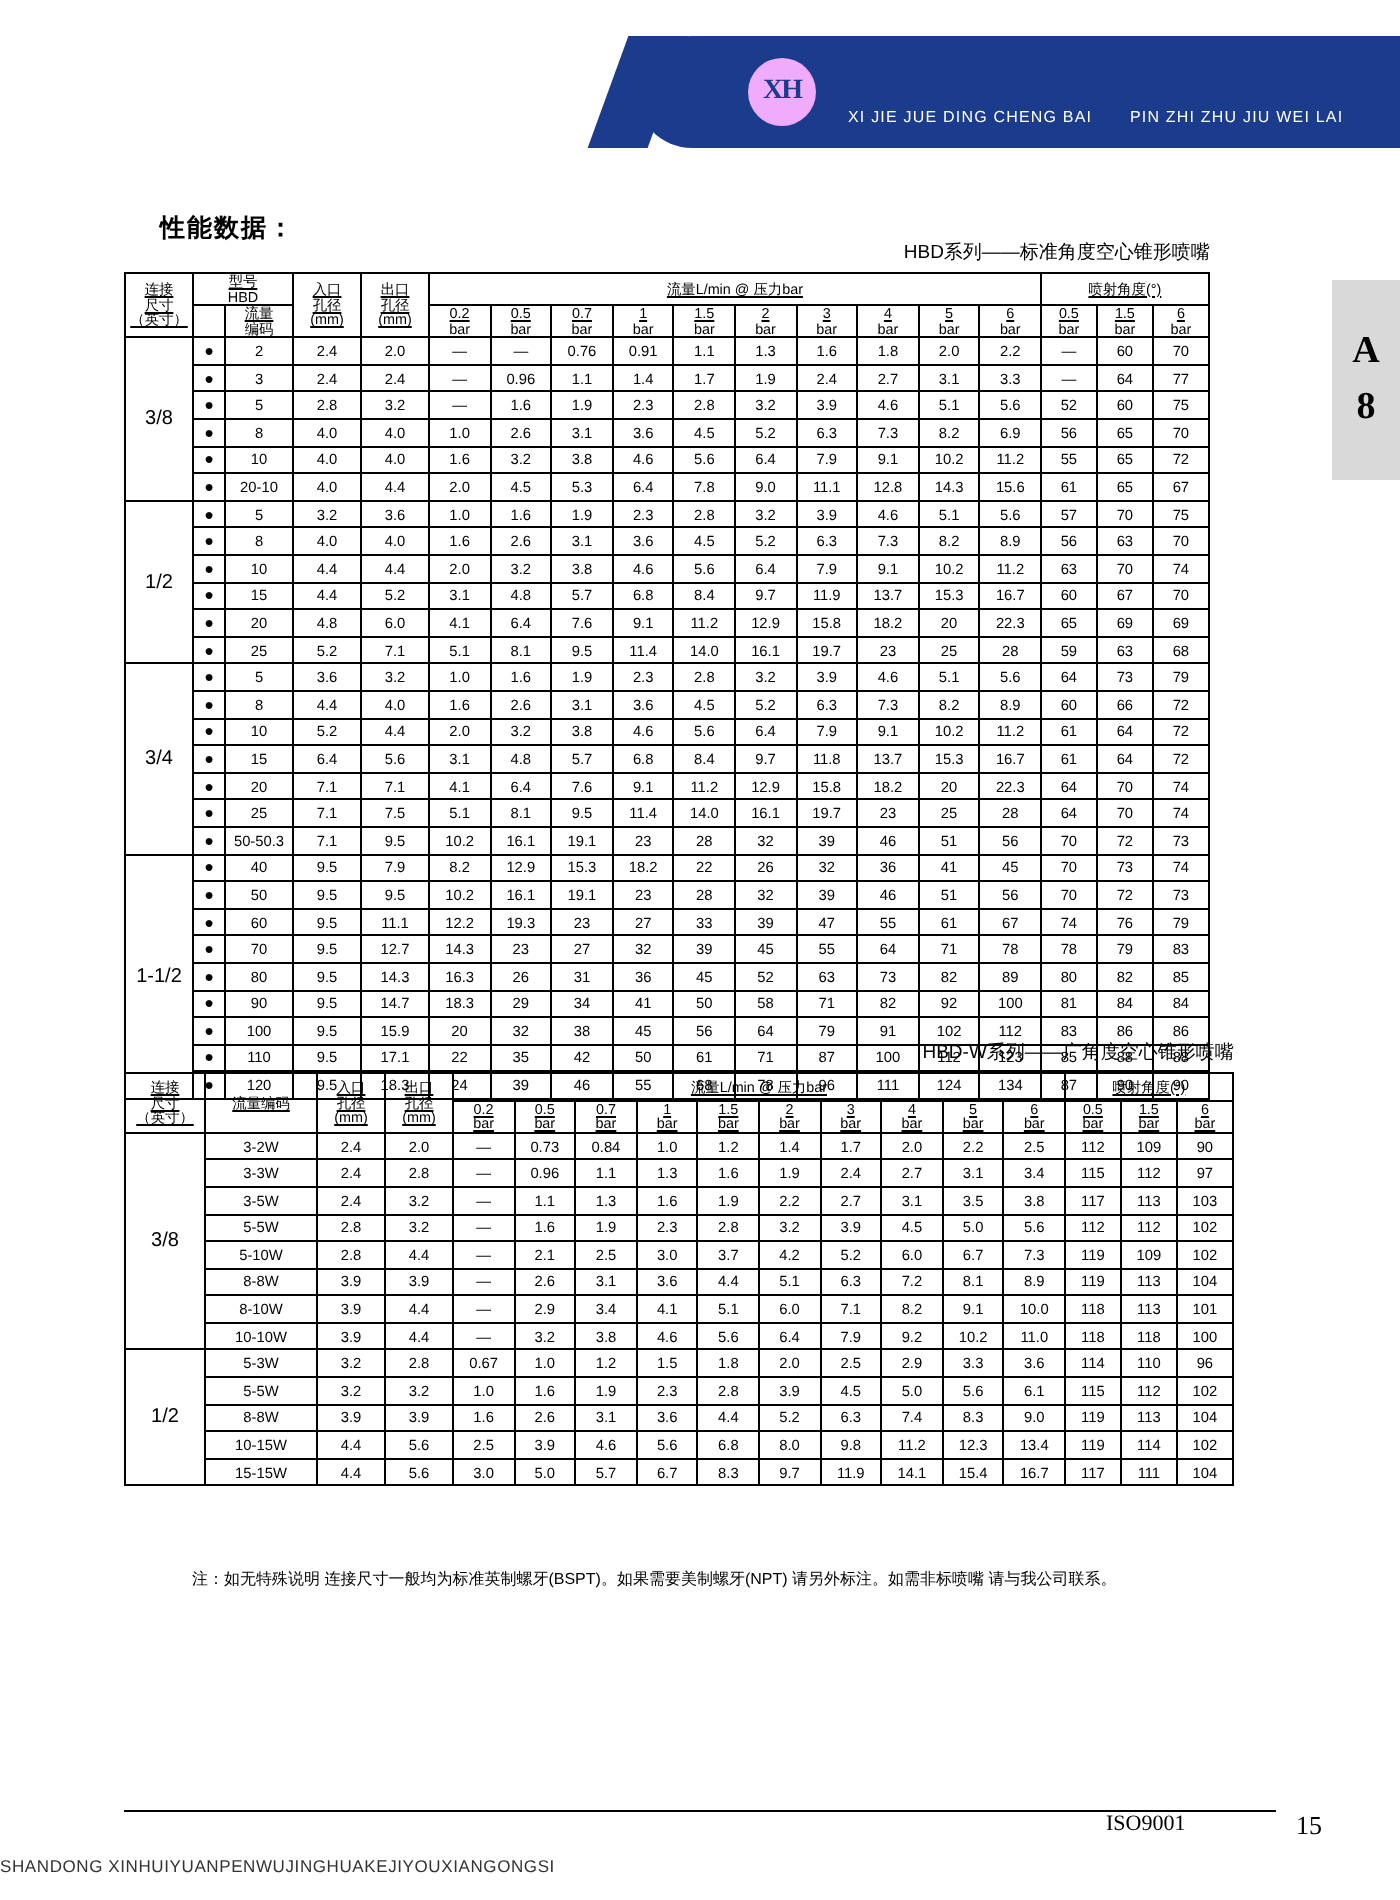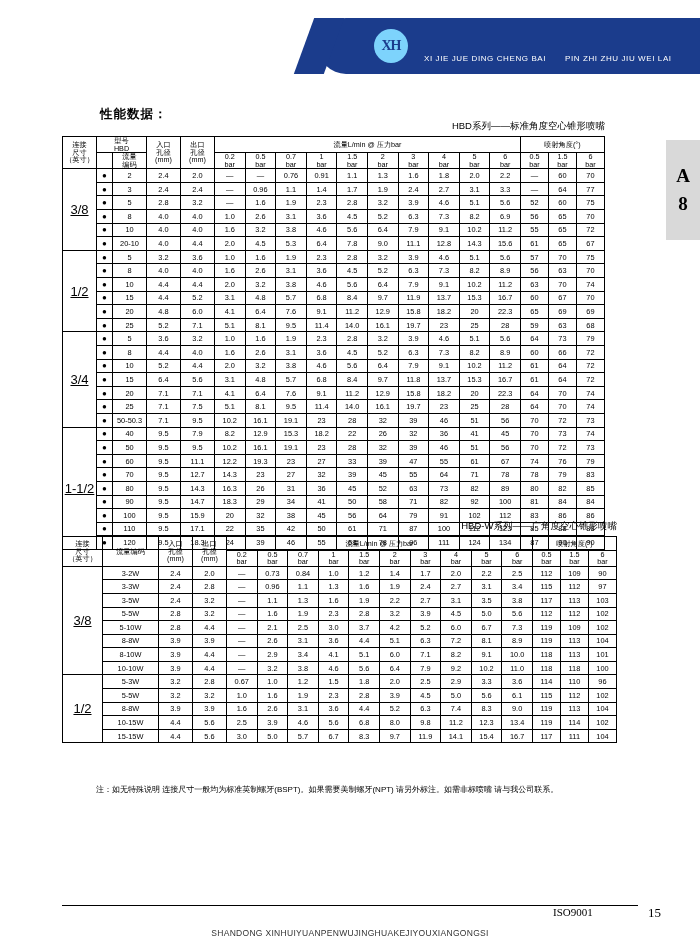--- a/index.html
+++ b/index.html
@@ -6,53 +6,53 @@
   body{width:700px;height:950px;background:#ffffff;font-family:"Liberation Sans",sans-serif;color:#000;}
   .page{position:relative;width:700px;height:950px;overflow:hidden;}
 
   
   .header{position:absolute;left:0;top:18px;width:700px;height:56px;}
   .header-bg{position:absolute;left:318px;top:0;width:382px;height:56px;background:#1b3c8c;
     border-top-left-radius:28px;border-bottom-left-radius:28px;}
   .header-bg:after{content:"";position:absolute;left:-14px;top:0;width:30px;height:56px;background:#1b3c8c;
     transform:skewX(-20deg);}
   .logo-circle{position:absolute;left:374px;top:11px;width:34px;height:34px;border-radius:50%;
-    background:#7dd3fc;display:flex;align-items:center;justify-content:center;z-index:3;}
+    background:#f0abfc;display:flex;align-items:center;justify-content:center;z-index:3;}
   .logo-text{font-size:14px;font-weight:bold;color:#1b3c8c;font-family:"Liberation Serif",serif;letter-spacing:-1px;}
   .slogan-cn{position:absolute;left:424px;top:14px;z-index:3;color:#fff;font-size:15px;font-weight:bold;letter-spacing:1px;}
   .slogan-cn span{margin-right:22px;}
   .slogan-en{position:absolute;left:424px;top:36px;z-index:3;color:#fff;font-size:8px;letter-spacing:.6px;text-align:right;}
   .slogan-en span{margin-right:16px;}
 
   
   .side-tab{position:absolute;right:0;top:140px;width:34px;height:100px;background:#d9d9d9;
     display:flex;flex-direction:column;align-items:center;justify-content:center;}
   .side-tab div{font-size:19px;font-weight:bold;font-family:"Liberation Serif",serif;line-height:28px;}
 
   
-  .sec-title{position:absolute;left:100px;top:106px;font-size:12.5px;font-weight:bold;letter-spacing:1px;}
+  .sec-title{position:absolute;left:80px;top:106px;font-size:12.5px;font-weight:bold;letter-spacing:1px;}
   .tbl-title{font-size:9.5px;margin:0 0 3px 0;padding-left:2px;text-align:right;}
 
   
   .tbl-wrap{position:absolute;left:62px;}
   table{border-collapse:collapse;table-layout:fixed;}
   table, th, td{border:.5px solid #000;}
   td,th{font-size:7.4px;text-align:center;vertical-align:middle;padding:0;height:12.6px;
         font-family:"Liberation Sans",sans-serif;font-weight:normal;}
-  .hdr td{font-size:7.2px;line-height:1.05;}
+  .hdr td{font-size:7.2px;line-height:1.05;text-decoration:underline;}
   .dot{font-size:8px;}
-  .sz{font-size:13px;text-decoration:underline;}
+  .sz{font-size:10px;}
   .grp-top td{border-top:1.1px solid #000;}
 
   
   .note{position:absolute;left:96px;top:784px;font-size:8px;line-height:1.4;}
   .footer-line{position:absolute;left:62px;top:905px;width:576px;border-top:1px solid #000;}
   .iso{position:absolute;left:553px;top:906px;font-size:11px;font-weight:normal;font-family:"Liberation Serif",serif;}
   .pgnum{position:absolute;left:648px;top:905px;font-size:13px;font-family:"Liberation Serif",serif;}
-  .company{position:absolute;left:0;top:928px;width:700px;text-align:center;font-size:8.5px;color:#333;letter-spacing:.3px;}
+  .company{position:absolute;left:0;top:928px;width:700px;text-align:left;font-size:8.5px;color:#333;letter-spacing:.3px;}
 </style>
 </head>
 <body>
 
 <div class="page">
 
   <div class="header">
     <div class="header-bg"></div>
     <div class="logo-circle">
       <span class="logo-text">XH</span>

